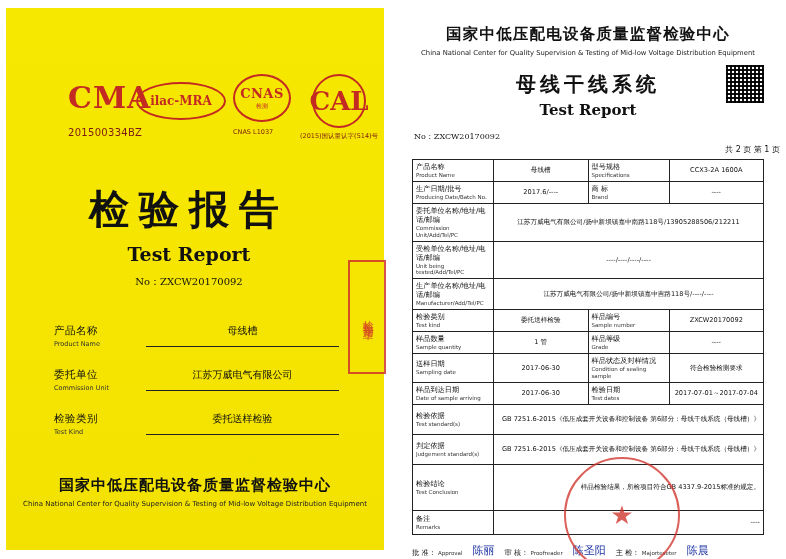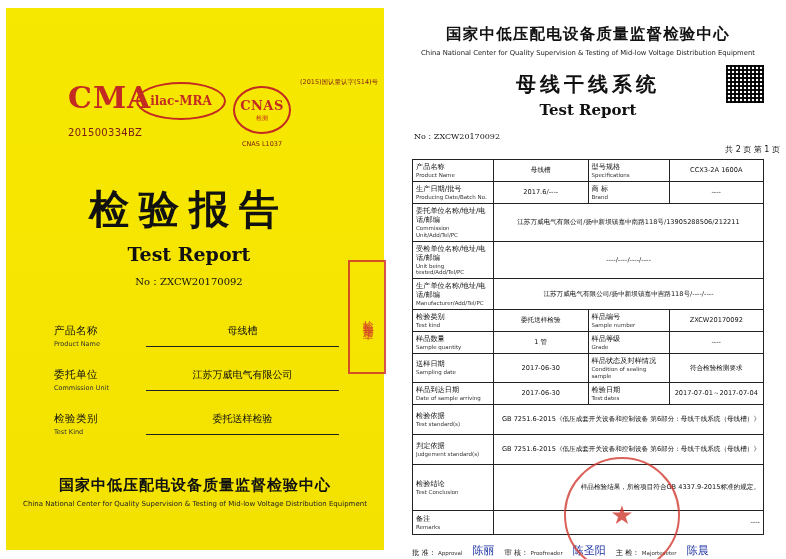--- a/index.html
+++ b/index.html
@@ -9,21 +9,21 @@
   
   .cover{position:absolute;left:6px;top:8px;width:378px;height:542px;background:#f5e500;background:linear-gradient(180deg,#f7e800 0%,#f3e200 100%);}
   .cover-inner{position:absolute;inset:0;}
   .logos{position:absolute;left:62px;top:66px;width:260px;height:70px;}
   .logo{position:absolute;top:0;}
   .cma{left:0;top:6px;}
   .cma .big{font-size:30px;font-weight:bold;letter-spacing:1px;color:#c32b22;font-family:"DejaVu Serif",serif;}
   .cma .sub{font-size:10px;color:#7a1a14;margin-top:12px;letter-spacing:.3px;}
   .ilac{left:68px;top:8px;text-align:right;}
   .ilac .ell{width:86px;height:34px;border:2px solid #c32b22;border-radius:50%/50%;display:flex;align-items:center;justify-content:center;color:#c32b22;font-size:12px;font-weight:bold;font-family:"DejaVu Serif",serif;}
-  .cnas{left:165px;top:12px;text-align:center;}
+  .cnas{left:165px;top:0;text-align:left;}
   .cnas .circ{width:54px;height:44px;border:2px solid #c32b22;border-radius:50%;display:flex;flex-direction:column;align-items:center;justify-content:center;color:#c32b22;margin:0 auto;}
   .cnas .circ b{font-size:13px;letter-spacing:.5px;font-family:"DejaVu Serif",serif;}
   .cnas .circ i{font-style:normal;font-size:6px;margin-top:1px;}
   .cnas .sub{font-size:6.5px;color:#7a1a14;margin-top:6px;}
   .cal{left:232px;top:0;text-align:center;}
   .cal .circ{width:50px;height:50px;border:2px solid #c32b22;border-radius:50%;display:flex;align-items:center;justify-content:center;color:#c32b22;font-size:26px;font-weight:bold;font-family:"DejaVu Serif",serif;margin:0 auto;}
   .cal .sub{font-size:6.5px;color:#7a1a14;margin-top:4px;white-space:nowrap;}
 
   .cover-title{position:absolute;left:0;right:12px;top:174px;text-align:center;}
   .cover-title .cn{font-size:40px;letter-spacing:10px;font-weight:bold;color:#111;font-family:"DejaVu Sans",sans-serif;}
@@ -91,20 +91,21 @@
           <div class="ell">ilac-MRA</div>
         </div>
         <div class="logo cnas">
           <div class="circ">
             <b>CNAS</b>
             <i>检测</i>
           </div>
           <div class="sub">CNAS L1037</div>
         </div>
         <div class="logo cal">
+          <div class="circ">CAL</div>
           <div class="sub">(2015)国认量认字(514)号</div>
         </div>
       </div>
 
       <div class="cover-title">
         <div class="cn">检验报告</div>
         <div class="en">Test Report</div>
         <div class="no">
           <span>No：</span><span>ZXCW20170092</span>
         </div>

